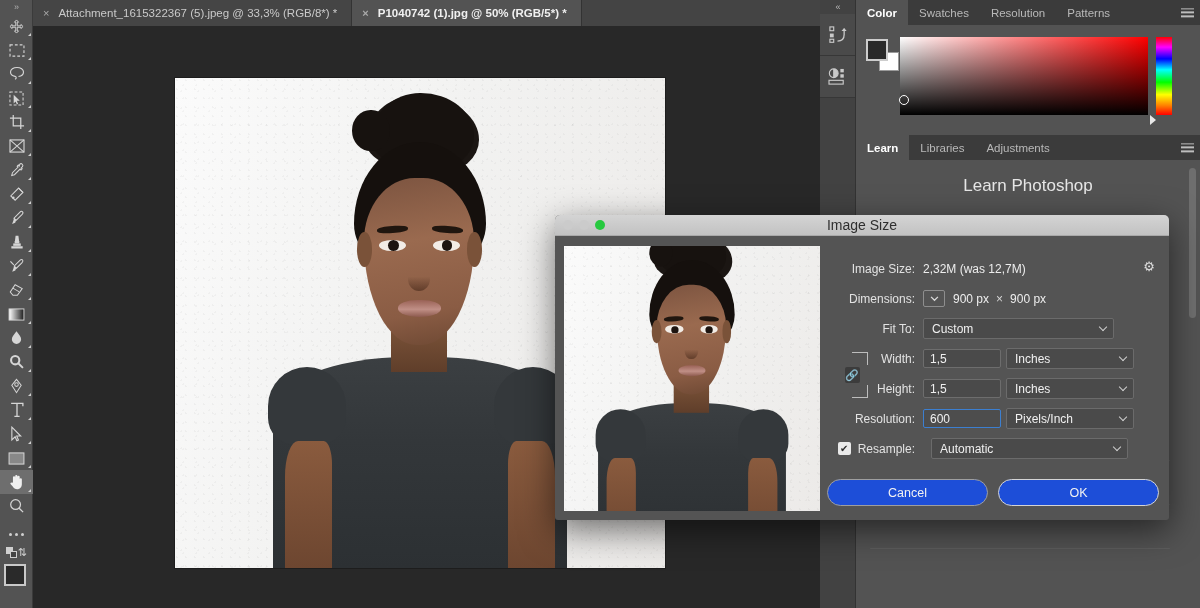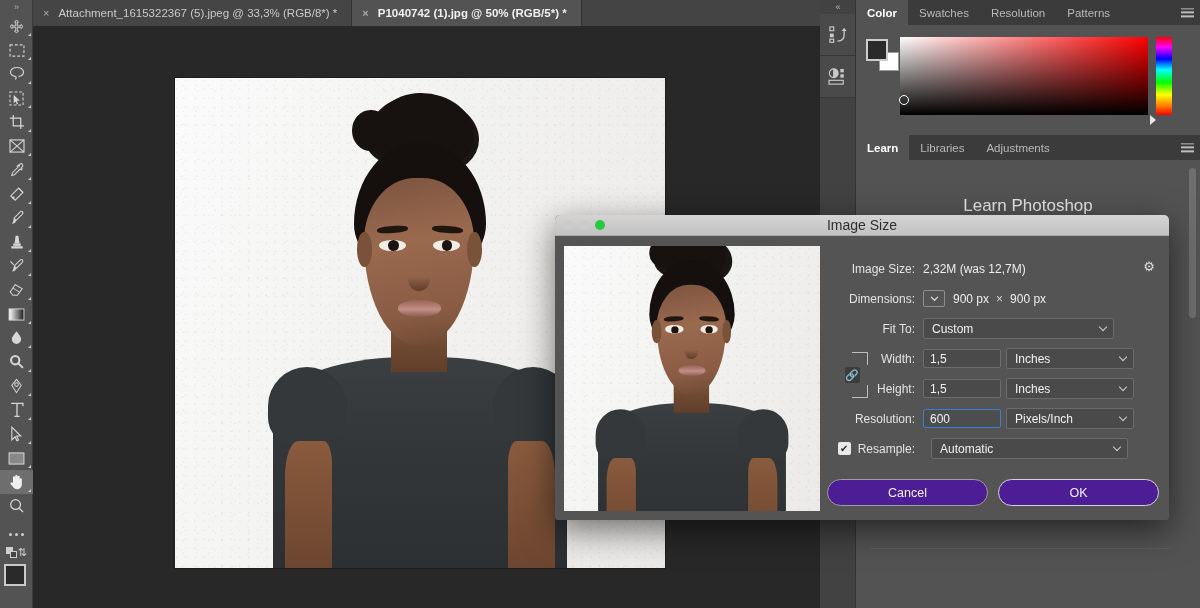--- a/index.html
+++ b/index.html
@@ -208,21 +208,21 @@
   }
   .cp-hue-marker {
     position:absolute; left:294px; bottom:10px;
     width:0; height:0; border-top:5px solid transparent;
     border-bottom:5px solid transparent; border-left:6px solid #e8e8e8;
   }
 
   
   .learn-body { position:relative; background:#535353; height: 458px; }
   .learn-title {
-    text-align:center; padding-top: 36px; font-size: 17px; color:#e6e6e6;
+    text-align:center; padding-top: 16px; font-size: 17px; color:#e6e6e6;
   }
   .learn-scroll {
     position:absolute; right:4px; top:8px; width:7px; height:150px;
     background:#6e6e6e; border-radius:4px;
   }
   .ghost-card {
     position:absolute; background:#4c4c4c; border-radius:4px;
   }
 
   
@@ -308,21 +308,21 @@
     display:flex; align-items:center; justify-content:center;
     color:#2d2d2d; font-size:10px; line-height:1;
   }
 
   .dlg-buttons {
     position:absolute; left: 272px; right: 10px; bottom: 14px;
     display:flex; gap: 10px;
   }
   .btn {
     flex: 1; height: 27px; border-radius: 14px; border: 1px solid #9e9e9e;
-    background: #4c1d95; color:#f2f2f2; font-size: 12.5px;
+    background: #1d4ed8; color:#f2f2f2; font-size: 12.5px;
     display:flex; align-items:center; justify-content:center;
   }
   .btn.primary { border-color: #d4d4d4; }
 </style>
 </head>
 <body>
 
 <div id="app">
 
   <div class="toolbar">

